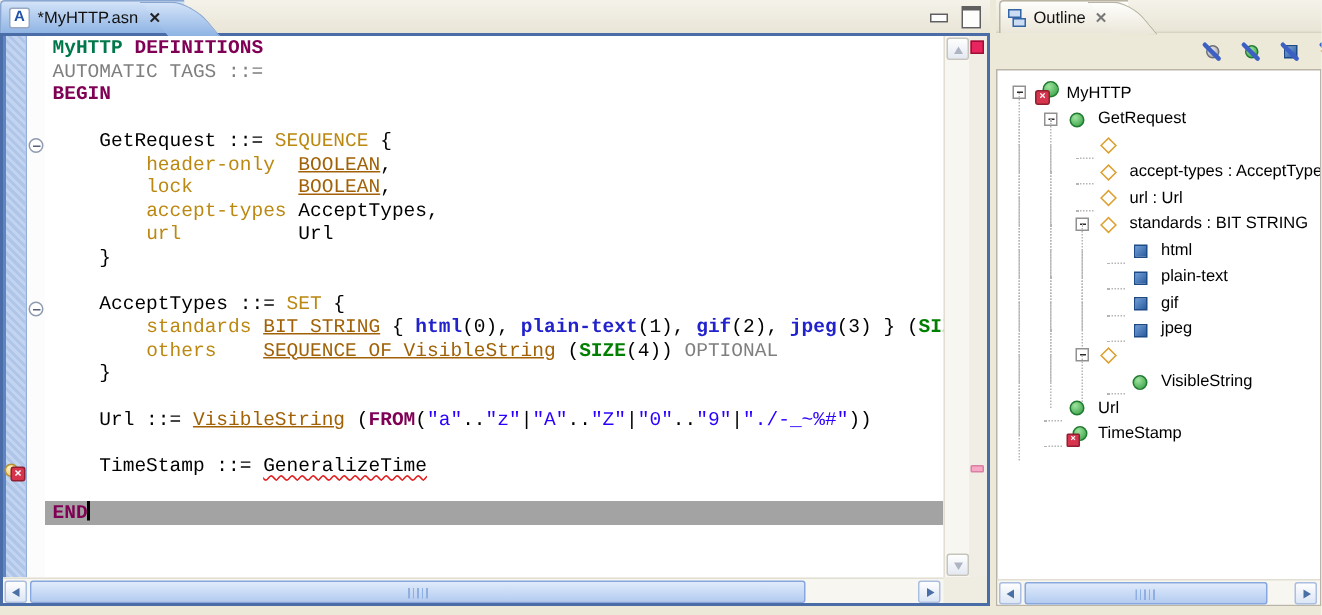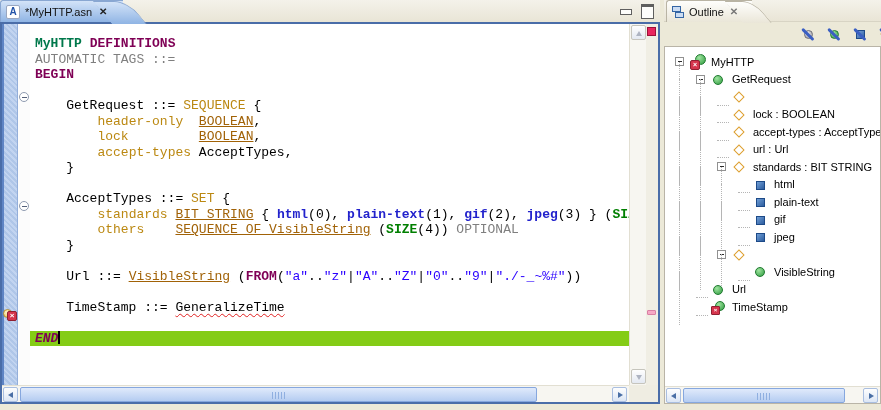--- a/index.html
+++ b/index.html
@@ -35,24 +35,24 @@
   .err-marker .bulb { position:absolute; left:0px; top:2px; width:9px; height:9px; border-radius:50%;
           background:radial-gradient(circle at 35% 30%, #FFF3C4, #E8BE55); border:1px solid #B98F2E; }
   .err-marker .xbadge { position:absolute; left:4px; top:4px; width:10px; height:10px; background:#D6354D;
           border:1px solid #8F1F31; border-radius:2px; color:#fff; font-size:8px; font-weight:bold;
           line-height:8px; text-align:center; }
   .fold-margin { width:12px; flex:none; background:#FCFCFC; position:relative; }
   .fold-marker { position:absolute; left:1px; width:10px; height:10px; border:1px solid #8f9bb0; border-radius:50%;
           background:#fff; }
   .fold-marker::after { content:''; position:absolute; left:2px; top:4px; width:5px; height:1px; background:#55617a; }
 
-  .code-pane { flex:1; overflow:hidden; padding-top:12px; position:relative; background:#fff; }
+  .code-pane { flex:1; overflow:hidden; padding-top:0; position:relative; background:#fff; }
   .code-line { white-space:pre; height:15.5px; line-height:15.5px;
           font-family:"Liberation Mono","DejaVu Sans Mono",monospace; font-size:13px; padding-left:5px; }
-  .current-line { background:#84cc16;font-style:italic; }
+  .current-line { background:#a3a3a3; }
   .tok-plain { color:#000000; }
   .tok-kw   { color:#7F0055; font-weight:bold; }
   .tok-mod  { color:#00784B; font-weight:bold; }
   .tok-gray { color:#7F7F7F; }
   .tok-field{ color:#BB8811; }
   .tok-type { color:#a16207;text-decoration:underline; }
   .tok-val  { color:#2222CC; font-weight:bold; }
   .tok-str  { color:#2A00FF; }
   .tok-size { color:#007F00; font-weight:bold; }
   .tok-err  { color:#000; text-decoration:underline wavy #E02020 1px; text-underline-offset:2px; }
@@ -163,20 +163,21 @@
         </div>
       <div class="code-pane" id="code-lines">
           <div class="code-line"><span class="tok-mod">MyHTTP</span><span class="tok-plain"> </span><span class="tok-kw">DEFINITIONS</span></div>
           <div class="code-line"><span class="tok-gray">AUTOMATIC TAGS ::=</span></div>
           <div class="code-line"><span class="tok-kw">BEGIN</span></div>
           <div class="code-line"> </div>
           <div class="code-line"><span class="tok-plain">    GetRequest ::= </span><span class="tok-field">SEQUENCE</span><span class="tok-plain"> {</span></div>
           <div class="code-line"><span class="tok-plain">        </span><span class="tok-field">header-only</span><span class="tok-plain">  </span><span class="tok-type">BOOLEAN</span><span class="tok-plain">,</span></div>
           <div class="code-line"><span class="tok-plain">        </span><span class="tok-field">lock</span><span class="tok-plain">         </span><span class="tok-type">BOOLEAN</span><span class="tok-plain">,</span></div>
           <div class="code-line"><span class="tok-plain">        </span><span class="tok-field">accept-types</span><span class="tok-plain"> AcceptTypes,</span></div>
+          <div class="code-line"><span class="tok-plain">        </span><span class="tok-field">url</span><span class="tok-plain">          Url</span></div>
           <div class="code-line"><span class="tok-plain">    }</span></div>
           <div class="code-line"> </div>
           <div class="code-line"><span class="tok-plain">    AcceptTypes ::= </span><span class="tok-field">SET</span><span class="tok-plain"> {</span></div>
           <div class="code-line"><span class="tok-plain">        </span><span class="tok-field">standards</span><span class="tok-plain"> </span><span class="tok-type">BIT STRING</span><span class="tok-plain"> { </span><span class="tok-val">html</span><span class="tok-plain">(0), </span><span class="tok-val">plain-text</span><span class="tok-plain">(1), </span><span class="tok-val">gif</span><span class="tok-plain">(2), </span><span class="tok-val">jpeg</span><span class="tok-plain">(3) } (</span><span class="tok-size">SIZE</span></div>
           <div class="code-line"><span class="tok-plain">        </span><span class="tok-field">others</span><span class="tok-plain">    </span><span class="tok-type">SEQUENCE OF VisibleString</span><span class="tok-plain"> (</span><span class="tok-size">SIZE</span><span class="tok-plain">(4)) </span><span class="tok-gray">OPTIONAL</span></div>
           <div class="code-line"><span class="tok-plain">    }</span></div>
           <div class="code-line"> </div>
           <div class="code-line"><span class="tok-plain">    Url ::= </span><span class="tok-type">VisibleString</span><span class="tok-plain"> (</span><span class="tok-kw">FROM</span><span class="tok-plain">(</span><span class="tok-str">"a"</span><span class="tok-plain">..</span><span class="tok-str">"z"</span><span class="tok-plain">|</span><span class="tok-str">"A"</span><span class="tok-plain">..</span><span class="tok-str">"Z"</span><span class="tok-plain">|</span><span class="tok-str">"0"</span><span class="tok-plain">..</span><span class="tok-str">"9"</span><span class="tok-plain">|</span><span class="tok-str">"./-_~%#"</span><span class="tok-plain">))</span></div>
           <div class="code-line"> </div>
           <div class="code-line"><span class="tok-plain">    TimeStamp ::= </span><span class="tok-err">GeneralizeTime</span></div>
@@ -255,27 +256,20 @@
           <span class="indent"></span>
           <span class="indent"></span>
           <span class="toggle-spacer"></span>
           <span class="ticon field-icon"></span>
         </div>
         <div class="tree-row">
           <span class="indent"></span>
           <span class="indent"></span>
           <span class="toggle-spacer"></span>
           <span class="ticon field-icon"></span>
-          <span class="tree-label">lock : BOOLEAN</span>
-        </div>
-        <div class="tree-row">
-          <span class="indent"></span>
-          <span class="indent"></span>
-          <span class="toggle-spacer"></span>
-          <span class="ticon field-icon"></span>
           <span class="tree-label">accept-types : AcceptTypes</span>
         </div>
         <div class="tree-row">
           <span class="indent"></span>
           <span class="indent"></span>
           <span class="toggle-spacer"></span>
           <span class="ticon field-icon"></span>
           <span class="tree-label">url : Url</span>
         </div>
         <div class="tree-row">

